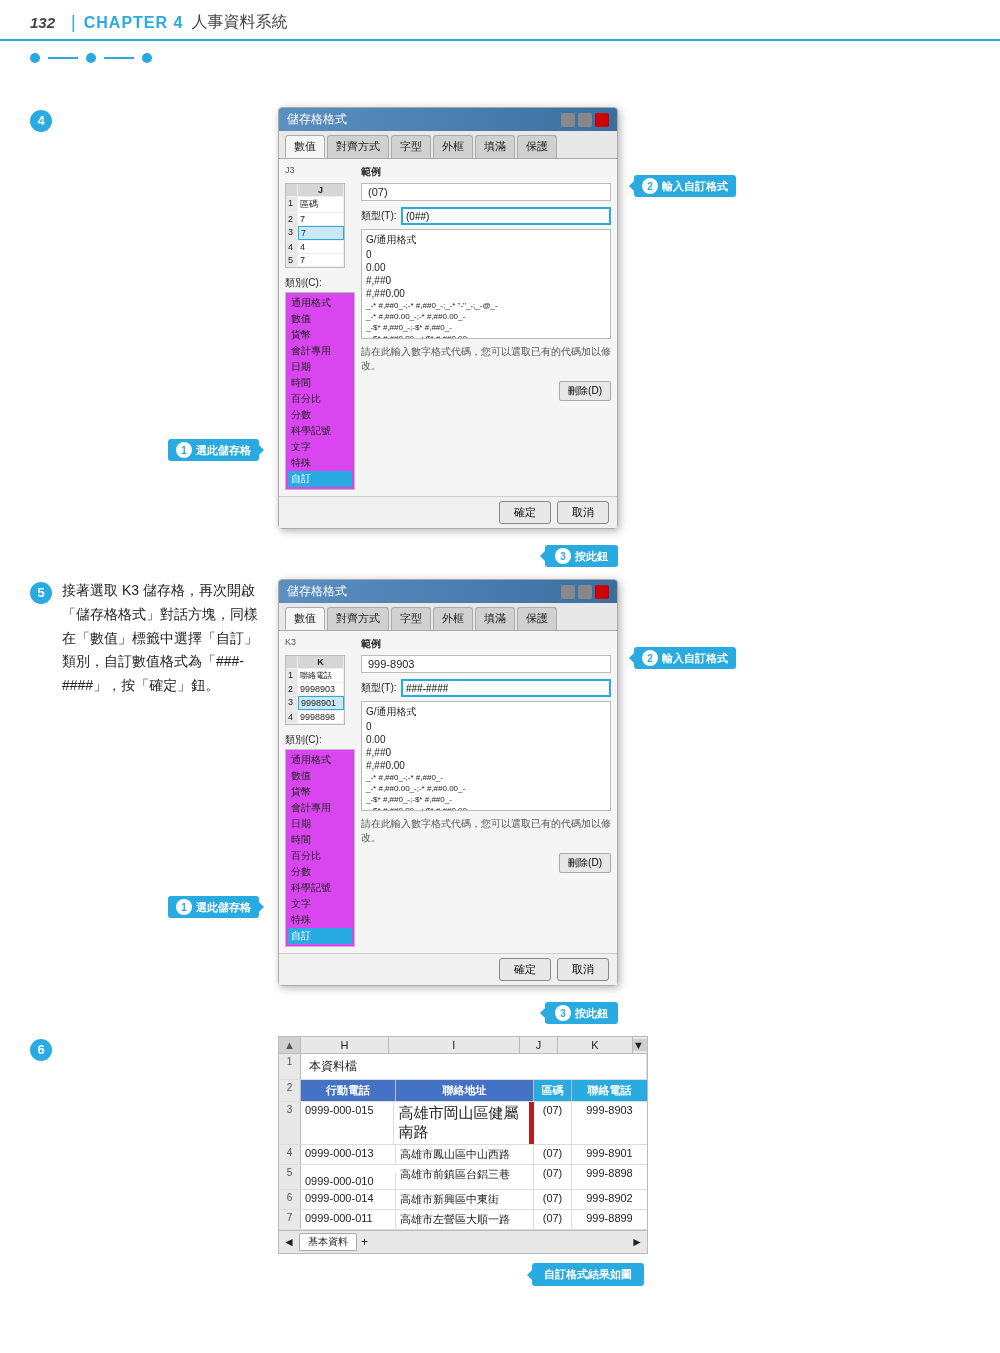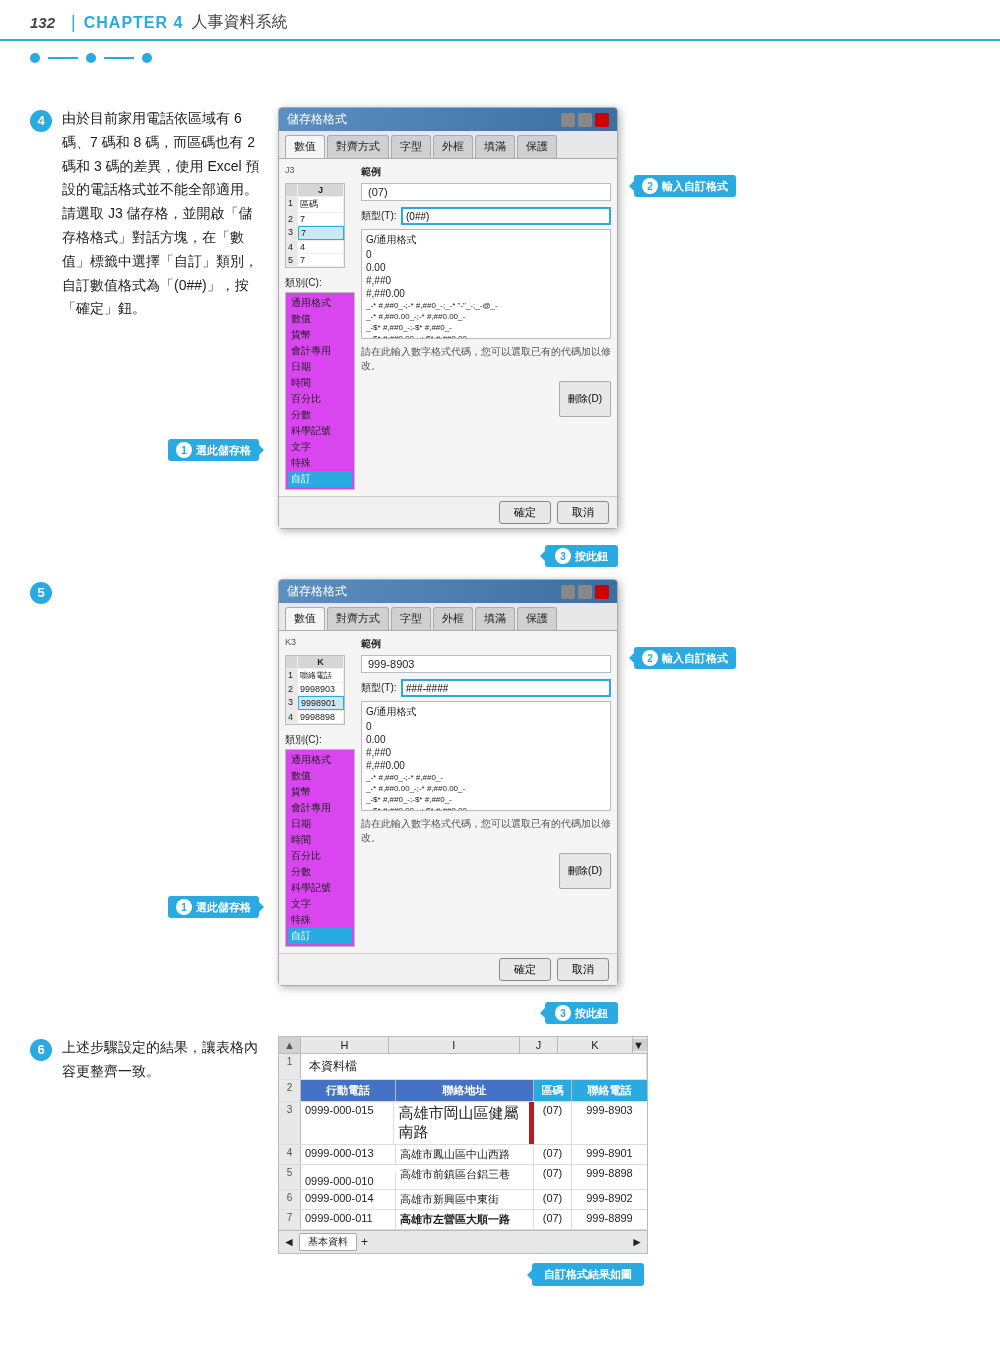--- a/index.html
+++ b/index.html
@@ -329,21 +329,21 @@
     }
 
     
     .del-btn {
       position: absolute;
       right: 6px;
       bottom: 30px;
       font-size: 10px;
       border: 1px solid #aaa;
       background: #e8e8e8;
-      padding: 10px 8px;
+      padding: 2px 8px;
       border-radius: 2px;
     }
   </style>
 </head>
 <body>
 
 <div class="header">
   <span class="header-page">132</span>
   <span style="color:#29abe2; font-size:18px; margin-right:8px;">|</span>
   <span class="header-chapter">CHAPTER 4</span>
@@ -358,21 +358,20 @@
 </div>
 
 <div class="main">
 
   <div class="section" style="margin-top: 24px;">
     <div class="section-text">
       <div class="step-row">
         <div class="step-num-col">
           <span class="step-badge">4</span>
         </div>
-        <div>由於目前家用電話依區域有 6 碼、7 碼和 8 碼，而區碼也有 2 碼和 3 碼的差異，使用 Excel 預設的電話格式並不能全部適用。請選取 J3 儲存格，並開啟「儲存格格式」對話方塊，在「數值」標籤中選擇「自訂」類別，自訂數值格式為「(0##)」，按「確定」鈕。</div>
       </div>
     </div>
 
     <div class="section-image">
       <div class="image-wrapper">
         <div class="dialog">
           <div class="dialog-titlebar">
             <span>儲存格格式</span>
             <div class="dialog-titlebar-icons">
               <span></span>
@@ -490,20 +489,21 @@
       </div>
     </div>
   </div>
 
   <div class="section" style="margin-top: 50px;">
     <div class="section-text">
       <div class="step-row">
         <div class="step-num-col">
           <span class="step-badge">5</span>
         </div>
+        <div>接著選取 K3 儲存格，再次開啟「儲存格格式」對話方塊，同樣在「數值」標籤中選擇「自訂」類別，自訂數值格式為「###-####」，按「確定」鈕。</div>
       </div>
     </div>
 
     <div class="section-image">
       <div class="image-wrapper">
         <div class="dialog">
           <div class="dialog-titlebar">
             <span>儲存格格式</span>
             <div class="dialog-titlebar-icons">
               <span></span>
@@ -614,21 +614,20 @@
       </div>
     </div>
   </div>
 
   <div class="section" style="margin-top: 50px; align-items: flex-start;">
     <div class="section-text">
       <div class="step-row">
         <div class="step-num-col">
           <span class="step-badge">6</span>
         </div>
-        <div>上述步驟設定的結果，讓表格內容更整齊一致。</div>
       </div>
     </div>
 
     <div class="section-image">
       <div class="section6-image">
         <div class="excel-sheet">
 
           <div style="display:flex; align-items:center; background:#e8e8e8; border-bottom:1px solid #bbb;">
             <div style="width:22px; min-width:22px; background:#d0d0d0; border-right:1px solid #bbb; padding:2px 0; text-align:center; font-size:11px; color:#555;">▲</div>
             <div style="flex:1; text-align:center; padding:2px 0; font-size:11px; border-right:1px solid #bbb;">H</div>
@@ -675,21 +674,21 @@
           <div class="excel-row">
             <div class="excel-row-num">6</div>
             <div style="flex:1; padding:2px 4px; font-size:11px; border-right:1px solid #ddd;">0999-000-014</div>
             <div style="flex:1.5; padding:2px 4px; font-size:11px; border-right:1px solid #ddd;">高雄市新興區中東街</div>
             <div style="width:38px; padding:2px 2px; font-size:11px; border-right:1px solid #ddd; text-align:center;">(07)</div>
             <div style="width:75px; padding:2px 4px; font-size:11px; text-align:center;">999-8902</div>
           </div>
           <div class="excel-row">
             <div class="excel-row-num">7</div>
             <div style="flex:1; padding:2px 4px; font-size:11px; border-right:1px solid #ddd;">0999-000-011</div>
-            <div style="flex:1.5; padding:2px 4px; font-size:11px; border-right:1px solid #ddd;font-weight:bold;">高雄市左營區大順一路</div>
+            <div style="flex:1.5; padding:2px 4px; font-size:11px; border-right:1px solid #ddd;">高雄市左營區大順一路</div>
             <div style="width:38px; padding:2px 2px; font-size:11px; border-right:1px solid #ddd; text-align:center;">(07)</div>
             <div style="width:75px; padding:2px 4px; font-size:11px; text-align:center;">999-8899</div>
           </div>
 
           <div class="excel-bottom-tabs">
             <span style="font-size:12px; cursor:pointer;">◄</span>
             <div class="sheet-tab">基本資料</div>
             <span style="font-size:12px; cursor:pointer;">+</span>
             <div style="flex:1;"></div>
             <span style="font-size:12px; cursor:pointer;">►</span>

